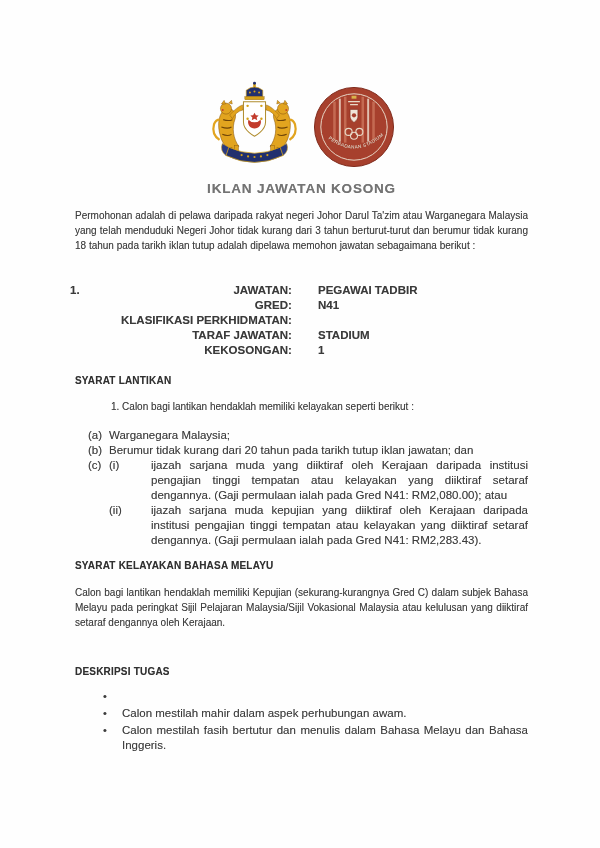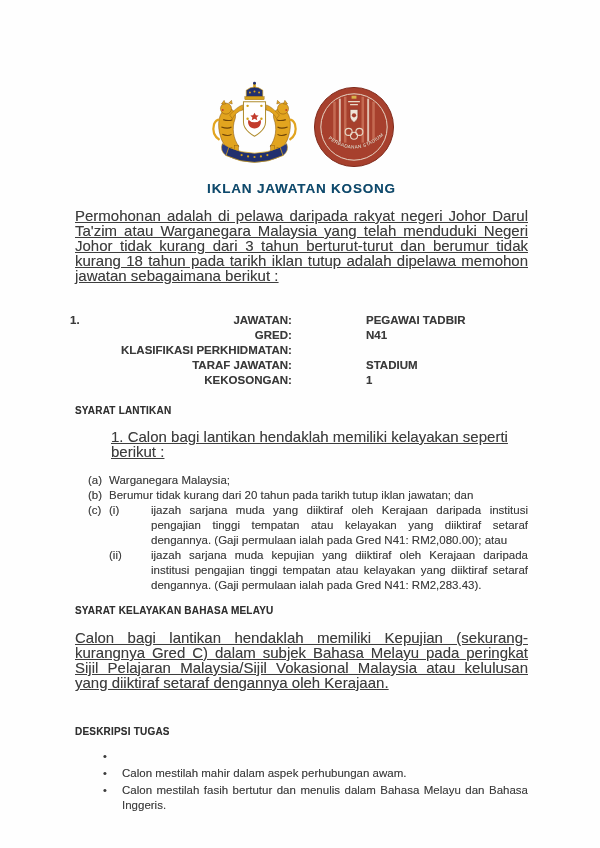--- a/index.html
+++ b/index.html
@@ -5,30 +5,30 @@
   html,body{margin:0;padding:0;background:#e8e8e8;}
   .page{
     width:600px;height:848px;margin:0 auto;background:#fefefe;
     font-family:"Liberation Sans","DejaVu Sans",sans-serif;
     color:#3d3d3d;position:relative;overflow:hidden;box-sizing:border-box;
     padding:82px 72px 0 75px;
     text-shadow:0 0 0.4px rgba(70,70,70,0.45);
   }
   .logos{display:flex;justify-content:center;align-items:center;gap:10px;height:90px;margin-left:-3px;}
   .title{margin:9px 0 0 0;text-align:center;font-size:13.5px;font-weight:bold;
-         letter-spacing:0.8px;color:#0c4a6e;}
-  p{margin:0;font-size:15px;line-height:15px;text-decoration:underline;}
+         letter-spacing:0.8px;color:#737373;}
+  p{margin:0;font-size:10px;line-height:15px;}
   .justify{text-align:justify;}
   .intro{margin-top:12px;}
   .job{margin-top:30px;font-weight:bold;font-size:11.5px;line-height:15px;color:#3a3a3a;}
   .job-row{display:flex;}
   .j-num{width:25px;margin-left:-5px;}
   .j-label{width:193px;text-align:right;}
   .j-colon{width:30px;}
-  .j-value{flex:1;margin-left:48px;}
+  .j-value{flex:1;}
   h2{margin:0;font-size:10px;font-weight:bold;color:#303030;letter-spacing:0.2px;}
   .h-lantikan{margin-top:17px;}
   .lantikan-intro{margin-top:13px;margin-left:36px;}
   .req-list{margin-top:14px;font-size:11.5px;line-height:15px;}
   .req-item{display:flex;}
   .req-marker{width:21px;margin-left:13px;flex:none;}
   .req-text{flex:1;}
   .sub-list{flex:1;}
   .sub-item{display:flex;}
   .sub-marker{width:42px;flex:none;}

